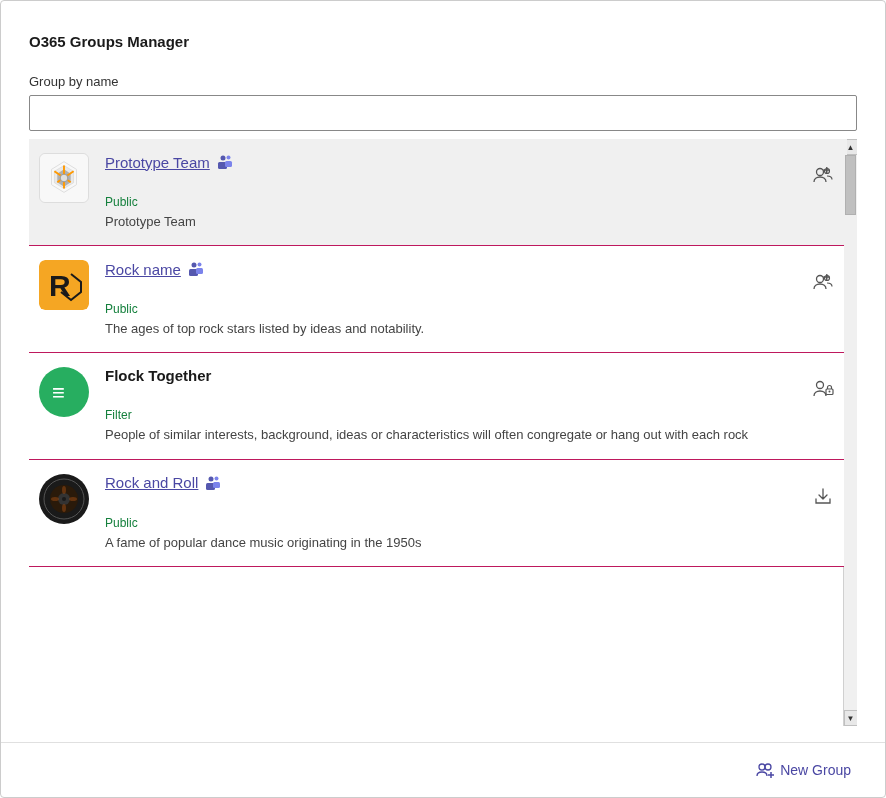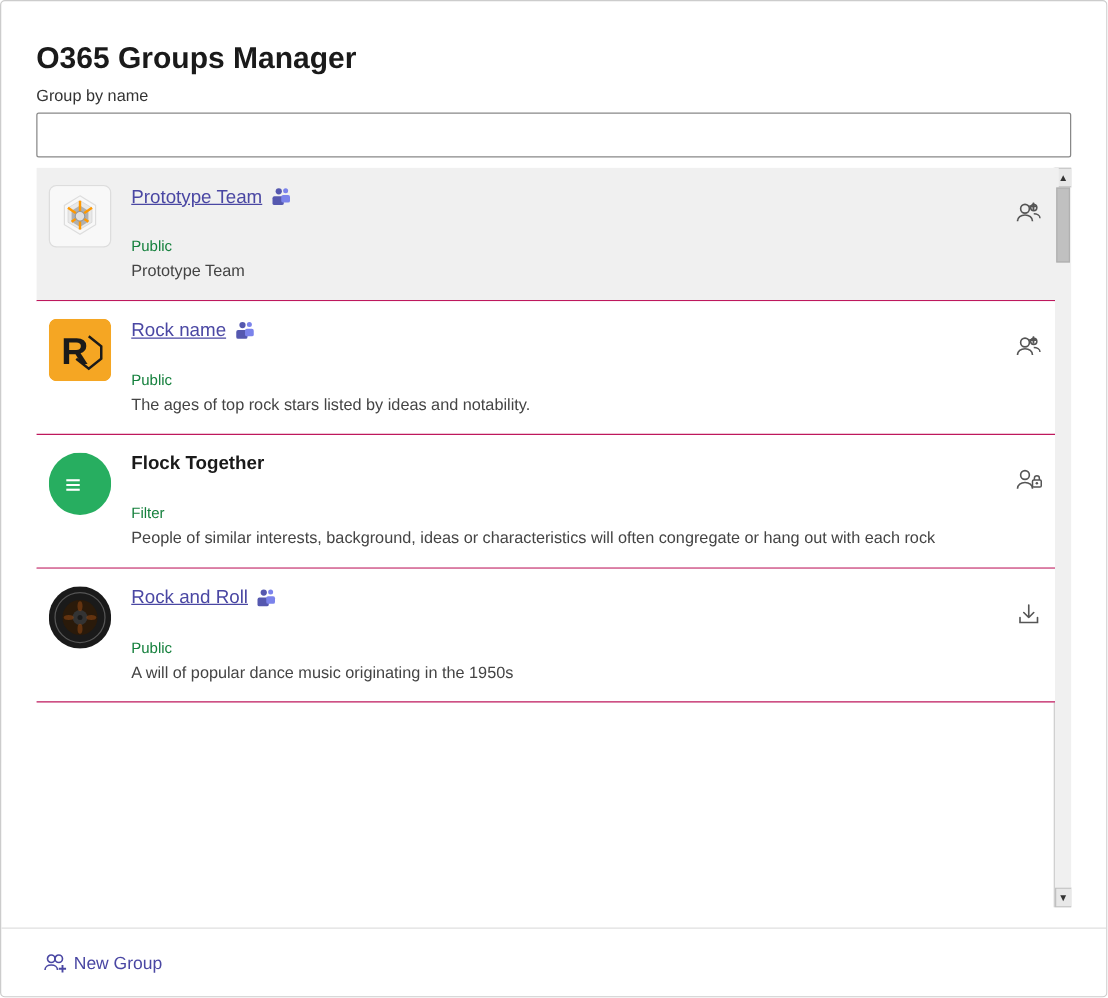--- a/index.html
+++ b/index.html
@@ -23,24 +23,24 @@
       position: relative;
     }
     .main-content {
       flex: 1;
       display: flex;
       flex-direction: column;
       padding: 32px 28px 16px 28px;
       overflow: hidden;
     }
     .page-title {
-      font-size: 24px;
+      font-size: 15px;
       font-weight: 700;
       color: #1a1a1a;
-      margin-bottom: 8px;
+      margin-bottom: 24px;
     }
     .filter-label {
       font-size: 13px;
       color: #333;
       margin-bottom: 6px;
     }
     .filter-input {
       width: 100%;
       height: 36px;
       border: 1px solid #888;
@@ -132,21 +132,21 @@
       flex-shrink: 0;
       display: flex;
       align-items: center;
       justify-content: center;
       color: #555;
       cursor: pointer;
       margin-top: 8px;
     }
     .bottom-bar {
       display: flex;
-      justify-content: flex-start;
+      justify-content: flex-end;
       align-items: center;
       padding: 12px 24px;
       border-top: 1px solid #e0e0e0;
     }
     .new-group-btn {
       display: flex;
       align-items: center;
       gap: 6px;
       background: none;
       border: none;
@@ -338,21 +338,21 @@
                 <span class="teams-icon">
                   <svg width="18" height="18" viewBox="0 0 18 18" fill="none" xmlns="http://www.w3.org/2000/svg">
     <circle cx="7" cy="5" r="2.5" fill="#5558AF"></circle>
     <circle cx="12.5" cy="4.5" r="2" fill="#7B83EB"></circle>
     <rect x="2" y="9" width="9" height="7" rx="1.5" fill="#5558AF"></rect>
     <rect x="9" y="8" width="7" height="6" rx="1.5" fill="#7B83EB"></rect>
   </svg>
                 </span>
               </div>
               <div class="group-privacy">Public</div>
-              <div class="group-desc">A will of popular dance music originating in the 1950s</div>
+              <div class="group-desc">A fame of popular dance music originating in the 1950s</div>
             </div>
             <div class="group-action-icon">
               <svg width="22" height="22" viewBox="0 0 22 22" fill="none" xmlns="http://www.w3.org/2000/svg">
     <path d="M4 14v4h14v-4" stroke="#555" stroke-width="1.3" fill="none" stroke-linecap="round"></path>
     <path d="M11 4v10M7 10l4 4 4-4" stroke="#555" stroke-width="1.3" fill="none" stroke-linecap="round" stroke-linejoin="round"></path>
   </svg>
             </div>
           </div>
         </div>
       <div class="scrollbar-track">

